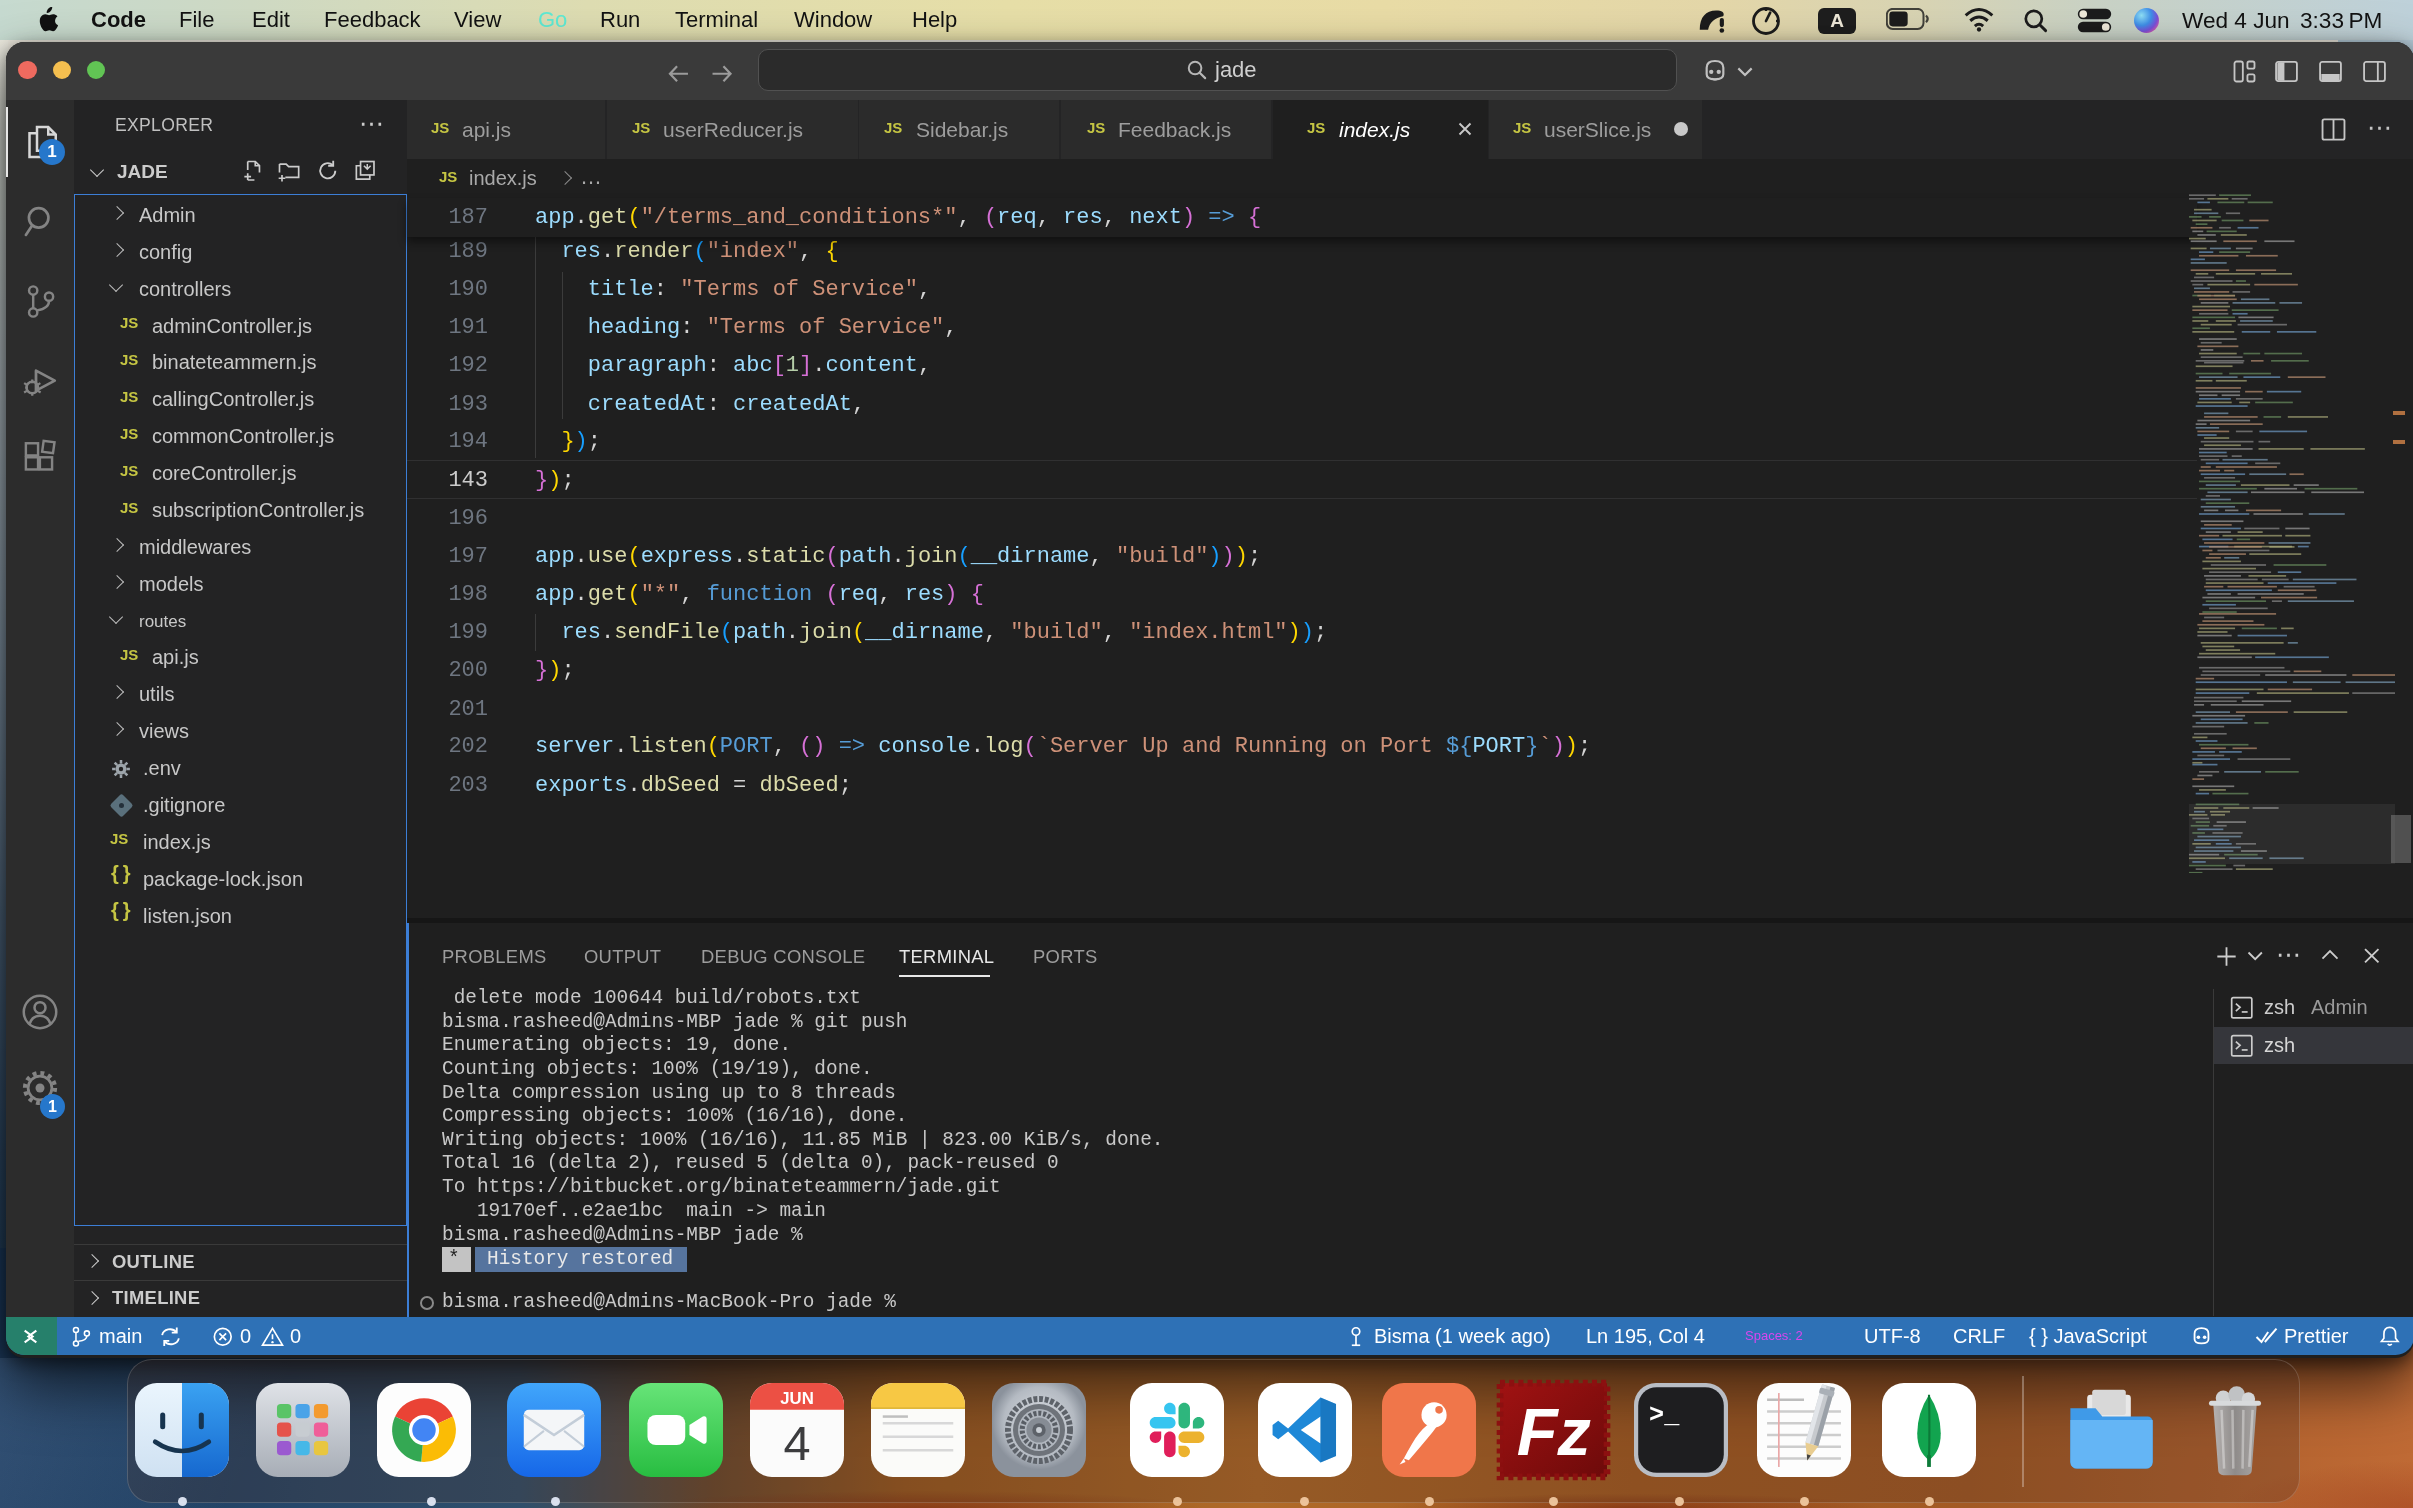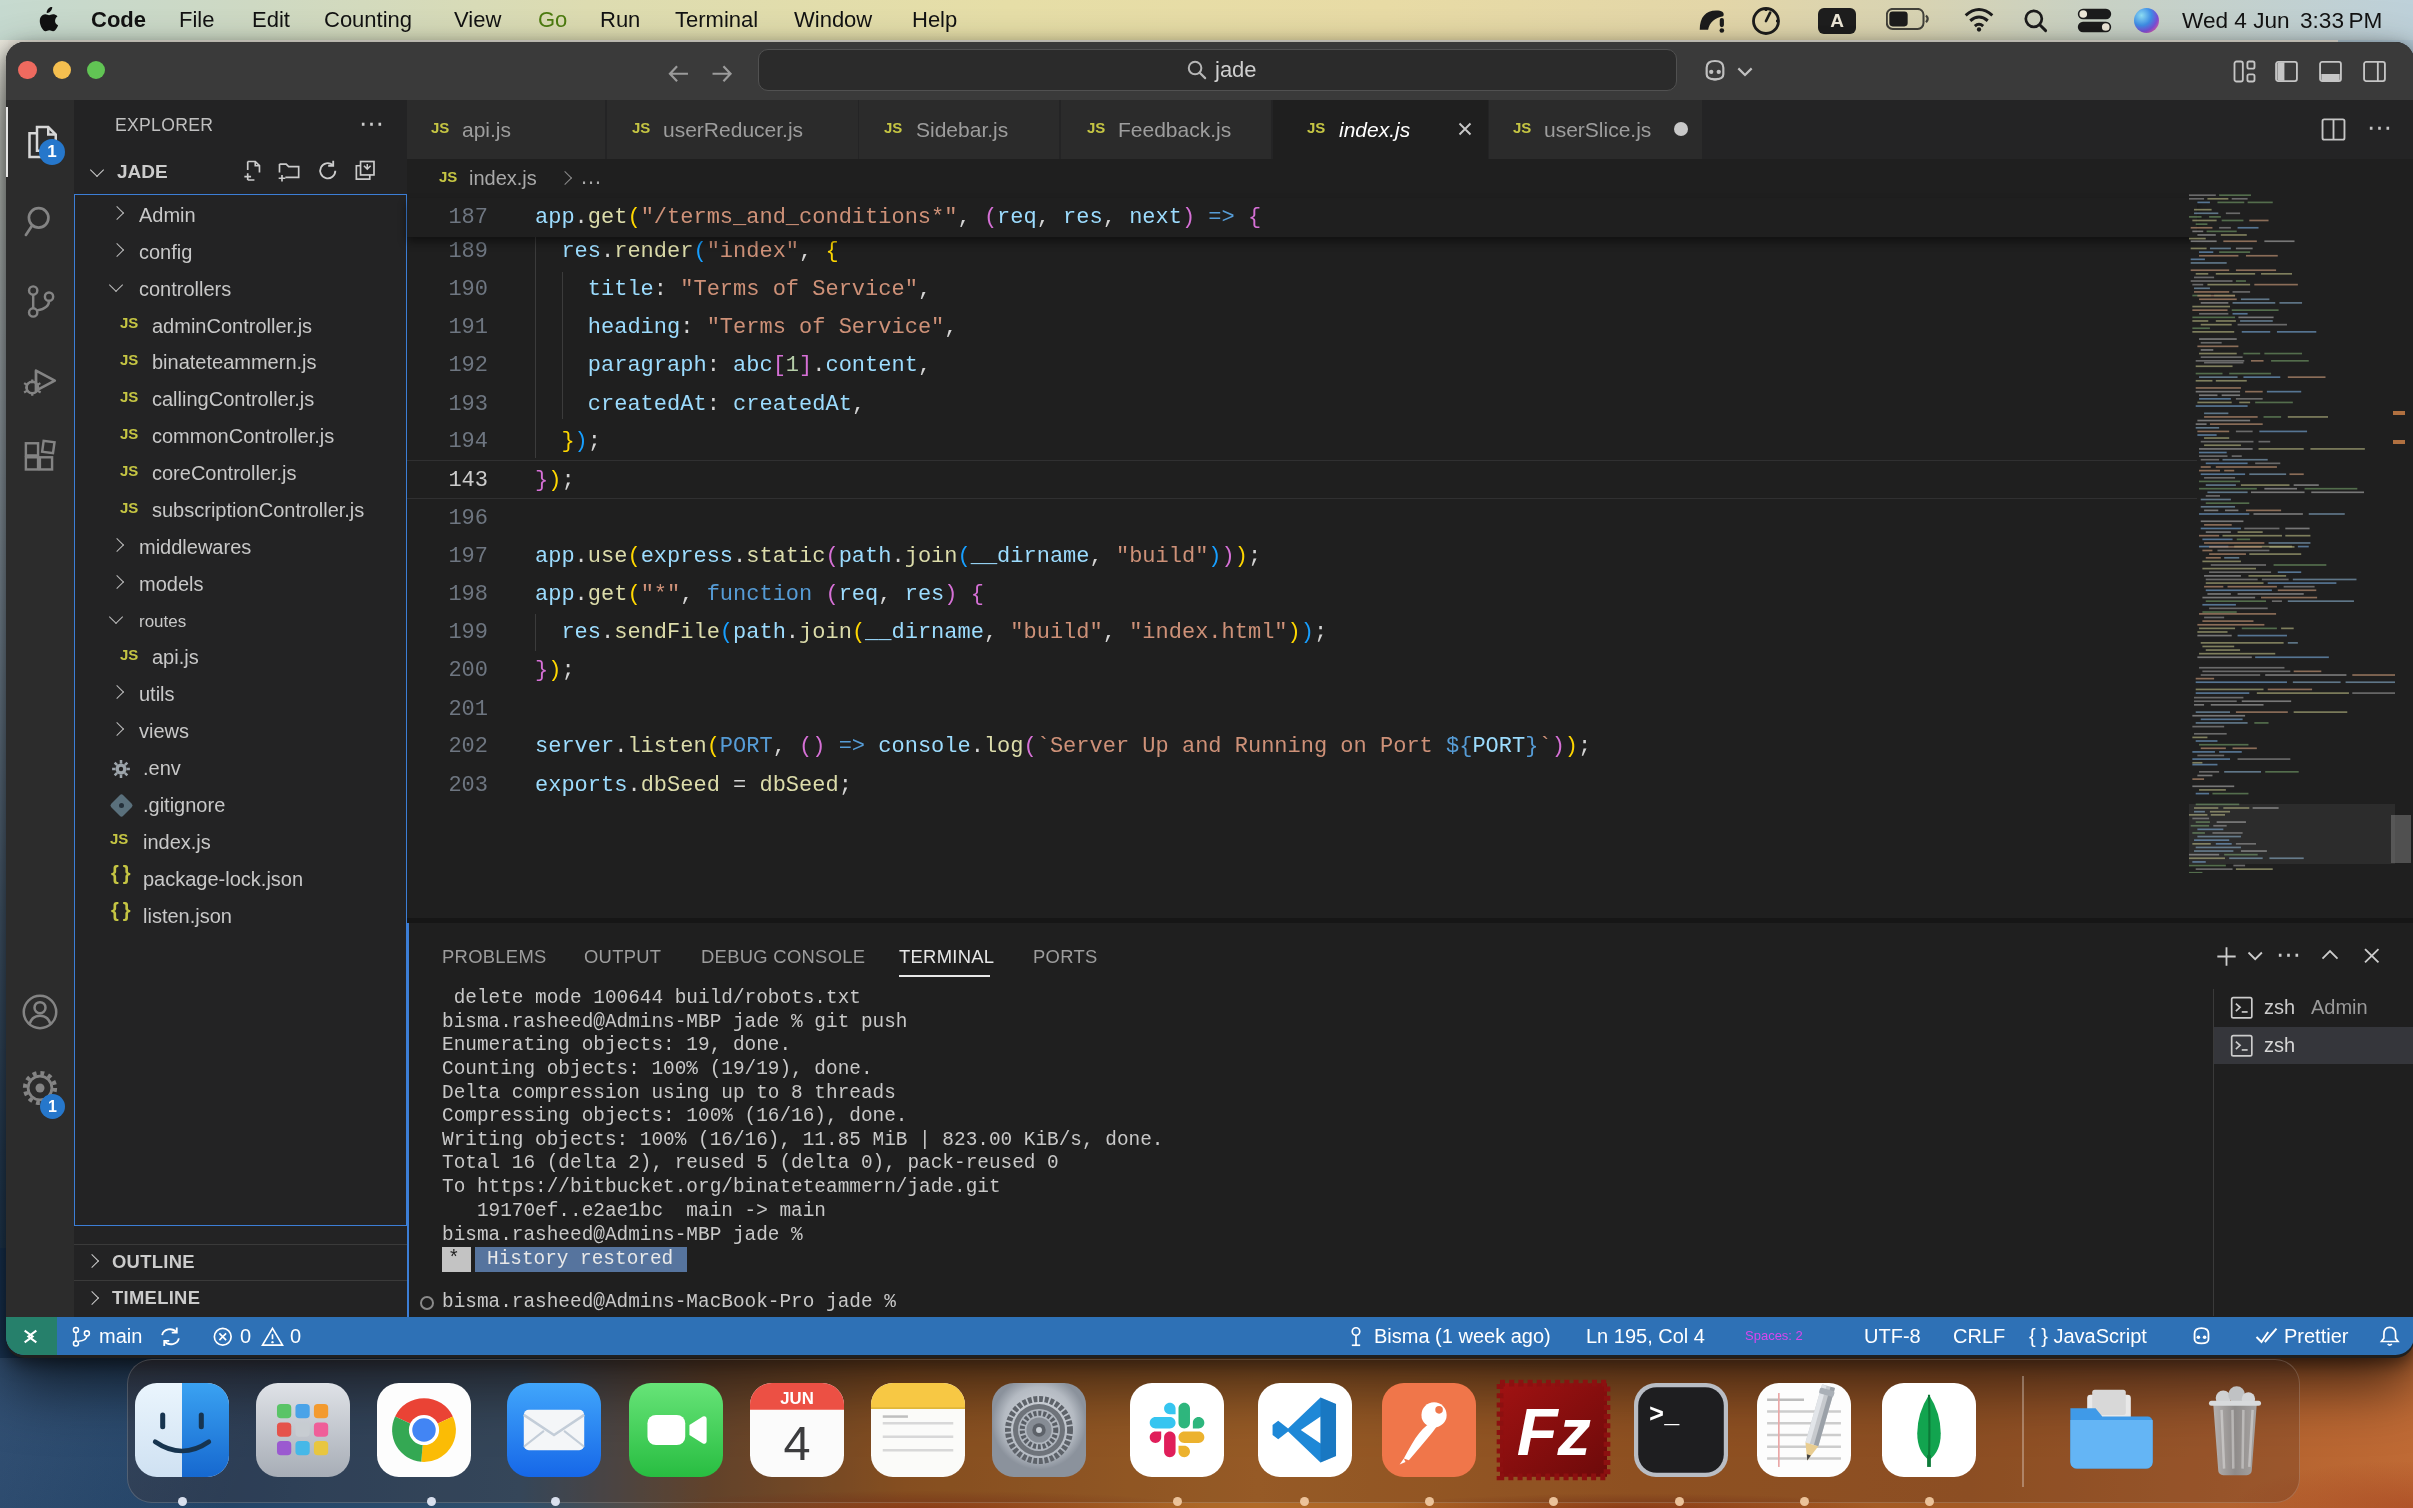--- a/index.html
+++ b/index.html
@@ -22,23 +22,23 @@
 
 <div class="a" style="left:0;top:0;width:2413px;height:40px;background:
 linear-gradient(90deg,#c6dad0 0px,#cfdac4 251px,#deddb2 587px,#e7dfa8 1006px,#e9dca6 1383px,#e4d7a9 1718px,#d8d4b4 1927px,#c9d2c5 2095px,#bed1da 2413px);"></div>
 <svg class="a" style="left:36px;top:6.7px" width="22" height="26" viewBox="0 0 26 31">
 <path fill="#111" d="M17.5 4.8c1.1-1.4 1.9-3.3 1.7-5.2-1.6.1-3.6 1.1-4.8 2.5-1 1.2-2 3.2-1.7 5 1.8.2 3.6-.9 4.8-2.3z"></path>
 <path fill="#111" d="M22.6 16.4c0-3.4 2.8-5 2.9-5.1-1.6-2.3-4-2.6-4.9-2.7-2.1-.2-4.1 1.2-5.1 1.2-1 0-2.7-1.2-4.4-1.2-2.3 0-4.4 1.3-5.6 3.4-2.4 4.1-.6 10.2 1.7 13.5 1.1 1.6 2.5 3.5 4.2 3.4 1.7-.1 2.3-1.1 4.4-1.1 2 0 2.6 1.1 4.4 1.1 1.8 0 3-1.7 4.1-3.3 1.3-1.9 1.8-3.7 1.9-3.8-.1-.1-3.6-1.4-3.6-5.4z"></path>
 </svg>
 <div class="a" style="left:91px;top:0;height:23px;line-height:40px;font-size:22px;color:#121212;font-weight:bold;">Code</div>
 <div class="a" style="left:179px;top:0;height:40px;line-height:40px;font-size:22px;color:#121212;">File</div>
 <div class="a" style="left:252px;top:0;height:40px;line-height:40px;font-size:22px;color:#121212;">Edit</div>
-<div class="a" style="left:324px;top:0;height:40px;line-height:40px;font-size:22px;color:#121212;">Counting</div>
+<div class="a" style="left:324px;top:0;height:40px;line-height:40px;font-size:22px;color:#121212;">Feedback</div>
 <div class="a" style="left:454px;top:0;height:40px;line-height:40px;font-size:22px;color:#121212;">View</div>
-<div class="a" style="left:538px;top:0;height:26px;line-height:40px;font-size:22px;color:#4d7c0f;">Go</div>
+<div class="a" style="left:538px;top:0;height:26px;line-height:40px;font-size:22px;color:#5eead4;">Go</div>
 <div class="a" style="left:600px;top:0;height:40px;line-height:40px;font-size:22px;color:#121212;">Run</div>
 <div class="a" style="left:675px;top:0;height:40px;line-height:40px;font-size:22px;color:#121212;">Terminal</div>
 <div class="a" style="left:794px;top:0;height:40px;line-height:40px;font-size:22px;color:#121212;">Window</div>
 <div class="a" style="left:912px;top:0;height:40px;line-height:40px;font-size:22px;color:#121212;">Help</div>
 <svg class="a" style="left:1698px;top:8.4px" width="28.5" height="25" viewBox="0 0 34 30">
  <path fill="#1c1c1c" d="M2 26 C2 10 10 2 24 3 C30 3.4 32 7 30 10 C20 12 14 17 12 26 Z"></path>
  <rect x="26" y="12" width="5" height="11" rx="2.5" fill="#1c1c1c"></rect>
     <circle cx="28.5" cy="27" r="2.8" fill="#1c1c1c"></circle>
 </svg>
 <svg class="a" style="left:1751px;top:5.9px" width="30" height="30" viewBox="0 0 36 36">

